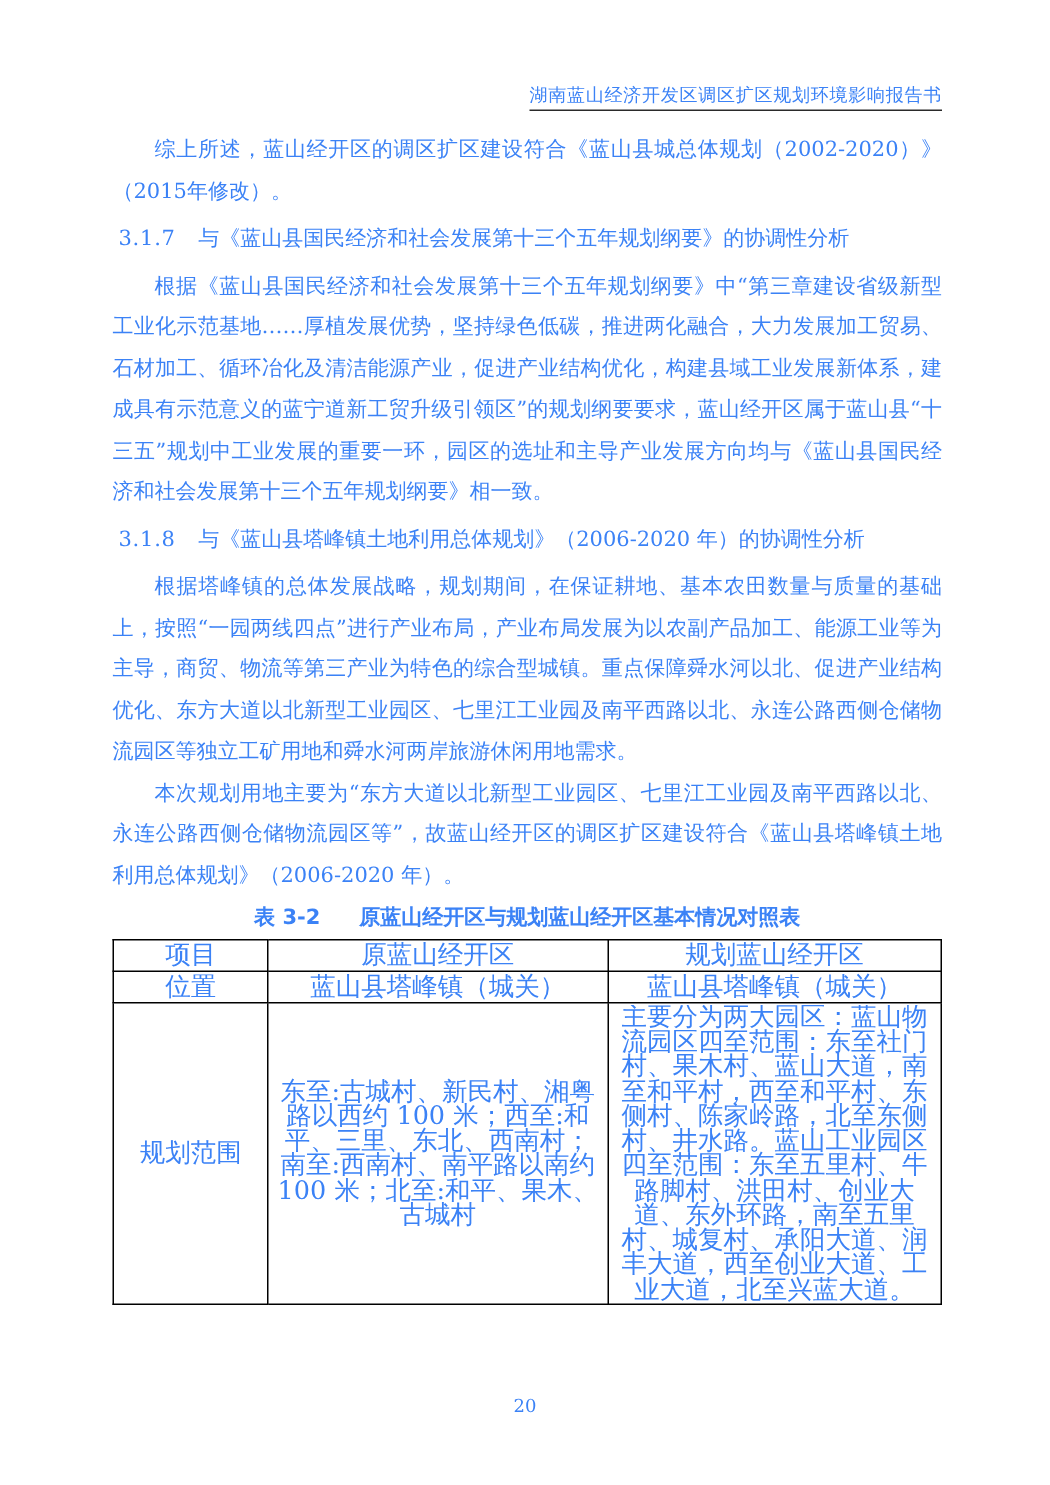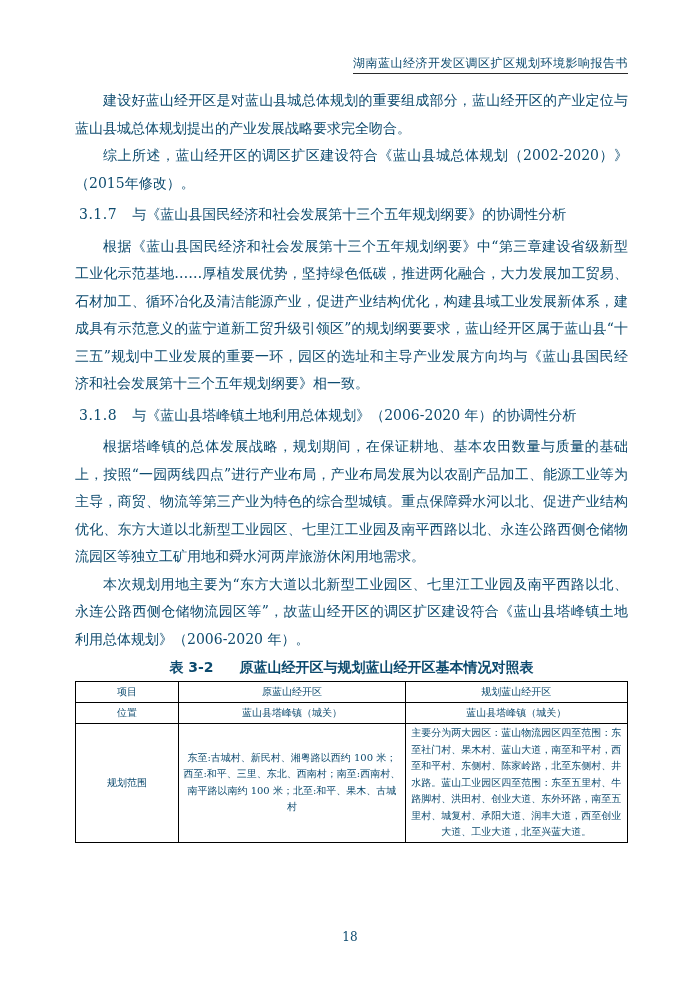--- a/index.html
+++ b/index.html
@@ -4,21 +4,21 @@
 <style>
   html, body { margin:0; padding:0; background:#e8e8e8; }
   .page {
     position:relative;
     width:700px; height:990px;
     margin:0 auto;
     background:#ffffff;
     box-sizing:border-box;
     padding:55px 72px 0 75px;
     font-family:"DejaVu Serif","Liberation Serif",serif;
-    color:#0c4a6e;
+    color:#3b82f6;
     overflow:hidden;
   }
   .running-header { text-align:right; margin:0 0 13px 0; line-height:14px; }
   .running-header .hdr-text{
     display:inline-block;
     font-size:12px;
     letter-spacing:0.5px;
     padding-bottom:3px;
     border-bottom:1px solid #2a2a2a;
   }
@@ -44,21 +44,21 @@
     font-size:14px;
     line-height:20px;
     margin:4px 0 4px 0;
   }
   .table-caption .cap-label{ margin-right:26px; }
   table.cmp{
     width:100%;
     border-collapse:collapse;
     border:1.5px solid #000;
     table-layout:fixed;
-    font-size:10px;
+    font-size:17px;
   }
   table.cmp col.c1{ width:18.7%; }
   table.cmp col.c2{ width:41.0%; }
   table.cmp col.c3{ width:40.3%; }
   table.cmp th, table.cmp td{
     border:1px solid #000;
     padding:1px 4px;
     text-align:center;
     vertical-align:middle;
     font-weight:normal;
@@ -84,21 +84,20 @@
 </style>
 </head>
 <body>
 
 <div class="page">
 
   <div class="running-header">
     <span class="hdr-text">湖南蓝山经济开发区调区扩区规划环境影响报告书</span>
   </div>
 
-  <p class="body-text">建设好蓝山经开区是对蓝山县城总体规划的重要组成部分，蓝山经开区的产业定位与蓝山县城总体规划提出的产业发展战略要求完全吻合。</p>
   <p class="body-text">综上所述，蓝山经开区的调区扩区建设符合《蓝山县城总体规划（2002-2020）》（2015年修改）。</p>
 
   <p class="heading"><span class="hnum">3.1.7</span><span>与《蓝山县国民经济和社会发展第十三个五年规划纲要》的协调性分析</span></p>
 
   <p class="body-text">根据《蓝山县国民经济和社会发展第十三个五年规划纲要》中“第三章建设省级新型工业化示范基地……厚植发展优势，坚持绿色低碳，推进两化融合，大力发展加工贸易、石材加工、循环冶化及清洁能源产业，促进产业结构优化，构建县域工业发展新体系，建成具有示范意义的蓝宁道新工贸升级引领区”的规划纲要要求，蓝山经开区属于蓝山县“十三五”规划中工业发展的重要一环，园区的选址和主导产业发展方向均与《蓝山县国民经济和社会发展第十三个五年规划纲要》相一致。</p>
 
   <p class="heading"><span class="hnum">3.1.8</span><span>与《蓝山县塔峰镇土地利用总体规划》（2006-2020 年）的协调性分析</span></p>
 
   <p class="body-text">根据塔峰镇的总体发展战略，规划期间，在保证耕地、基本农田数量与质量的基础上，按照“一园两线四点”进行产业布局，产业布局发展为以农副产品加工、能源工业等为主导，商贸、物流等第三产业为特色的综合型城镇。重点保障舜水河以北、促进产业结构优化、东方大道以北新型工业园区、七里江工业园及南平西路以北、永连公路西侧仓储物流园区等独立工矿用地和舜水河两岸旅游休闲用地需求。</p>
   <p class="body-text">本次规划用地主要为“东方大道以北新型工业园区、七里江工业园及南平西路以北、永连公路西侧仓储物流园区等”，故蓝山经开区的调区扩区建设符合《蓝山县塔峰镇土地利用总体规划》（2006-2020 年）。</p>
@@ -128,15 +127,15 @@
         <td>蓝山县塔峰镇（城关）</td>
       </tr>
       <tr class="range-row">
         <td>规划范围</td>
         <td class="big-cell">东至:古城村、新民村、湘粤路以西约 100 米；西至:和平、三里、东北、西南村；南至:西南村、南平路以南约 100 米；北至:和平、果木、古城村</td>
         <td class="big-cell">主要分为两大园区：蓝山物流园区四至范围：东至社门村、果木村、蓝山大道，南至和平村，西至和平村、东侧村、陈家岭路，北至东侧村、井水路。蓝山工业园区四至范围：东至五里村、牛路脚村、洪田村、创业大道、东外环路，南至五里村、城复村、承阳大道、润丰大道，西至创业大道、工业大道，北至兴蓝大道。</td>
       </tr>
     </tbody>
   </table>
 
-  <div class="page-number">18</div>
+  <div class="page-number">20</div>
 
 </div>
 
 </body></html>

